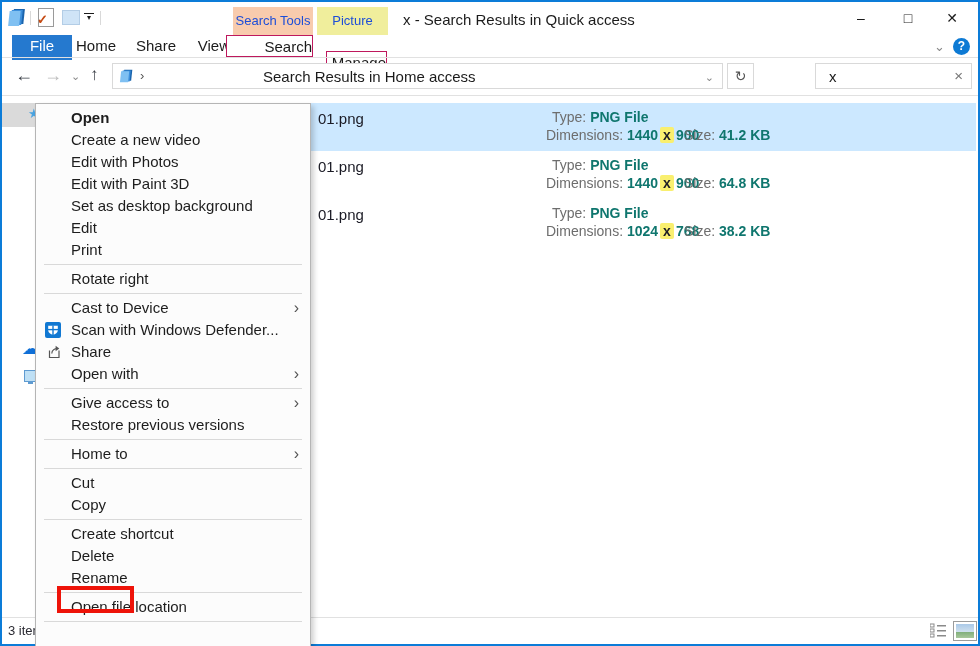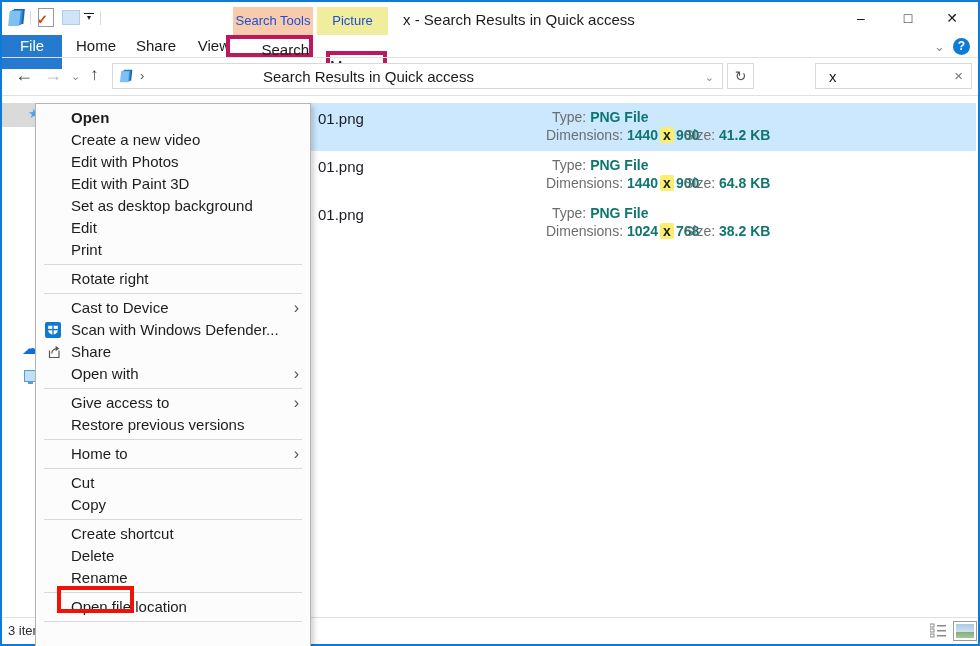--- a/index.html
+++ b/index.html
@@ -14,24 +14,24 @@
   .prop-icon{position:absolute;left:38px;top:8px;width:14px;height:17px;background:#fff;border:1px solid #9a9a9a;}
   .prop-check{position:absolute;left:-2px;top:3px;color:#c54a12;font-weight:bold;font-size:13px;}
   .newf-icon{position:absolute;left:62px;top:10px;width:16px;height:13px;background:#cfe4f7;border:1px solid #b3cde6;}
   .cust-icon{position:absolute;left:84px;top:13px;width:10px;text-align:center;font-size:8px;line-height:4px;color:#1b1b1b;}
   .cust-bar{display:block;border-top:1px solid #1b1b1b;margin-bottom:2px;}
   .ctx-group{position:absolute;top:7px;height:28px;line-height:28px;text-align:center;font-size:13px;color:#1d4ed8;}
   .title-text{position:absolute;left:403px;top:11px;font-size:15px;color:#1b1b1b;white-space:nowrap;}
   .winbtn{position:absolute;top:8px;width:32px;height:20px;text-align:center;line-height:20px;font-size:14px;color:#1b1b1b;}
   
   .tabstrip{position:absolute;left:0;top:35px;width:100%;height:22px;background:#fff;}
-  .tab-file{position:absolute;left:2px;top:0;width:60px;height:34px;background:#2579cf;color:#fff;
+  .tab-file{position:absolute;left:12px;top:0;width:60px;height:25px;background:#2579cf;color:#fff;
             text-align:center;line-height:22px;font-size:15px;}
   .tab{position:absolute;top:0;height:22px;text-align:right;line-height:22px;font-size:15px;color:#1b1b1b;}
-  .tab-ctx{border:4px solid #be185d;box-sizing:border-box;background:#fff;}
+  .tab-ctx{border:1px solid #be185d;box-sizing:border-box;background:#fff;}
   .hline{position:absolute;left:0;width:100%;height:1px;background:#e1e1e1;}
   
   .navglyph{position:absolute;font-size:18px;color:#3c4048;}
   .box{position:absolute;top:63px;height:26px;border:1px solid #d9d9d9;box-sizing:border-box;background:#fff;}
   .addr-text{position:absolute;left:150px;top:4px;font-size:15px;white-space:nowrap;}
   .small-chev{color:#888;font-size:11px;}
   .help-btn{position:absolute;left:953px;top:38px;width:17px;height:17px;border-radius:50%;background:#0d7ad4;
             color:#fff;font-size:12px;font-weight:bold;text-align:center;line-height:17px;}
   
   .nav-sel{position:absolute;left:2px;top:103px;width:116px;height:24px;background:#dadada;}
@@ -118,21 +118,21 @@
 
     <div class="box" style="left:112px;width:611px;">
       <span class="abs fe-icon" style="left:6px;top:5px;">
         <svg width="15" height="14" viewBox="0 0 20 19">
           <rect x="7" y="1" width="11" height="15" fill="#1a64ad" transform="skewX(-6)"></rect>
           <rect x="5" y="2" width="11" height="15" fill="#3c8fdc" transform="skewX(-6)"></rect>
           <rect x="3" y="3" width="11" height="15" fill="#7fc0f2" transform="skewX(-6)"></rect>
         </svg>
       </span>
       <span class="abs" style="left:27px;top:4px;color:#555;font-size:13px;">›</span>
-      <span class="addr-text">Search Results in Quick access</span>
+      <span class="addr-text">Search Results in Home access</span>
       <span class="abs small-chev" style="right:8px;top:7px;">⌄</span>
     </div>
     <div class="box" style="left:727px;width:27px;text-align:center;line-height:24px;">
       <span style="color:#555;font-size:14px;">↻</span>
     </div>
     <div class="box" style="left:815px;width:157px;">
       <span class="abs" style="left:13px;top:4px;font-size:15px;">x</span>
       <span class="abs" style="right:8px;top:3px;color:#777;font-size:15px;">×</span>
     </div>
   </div>

